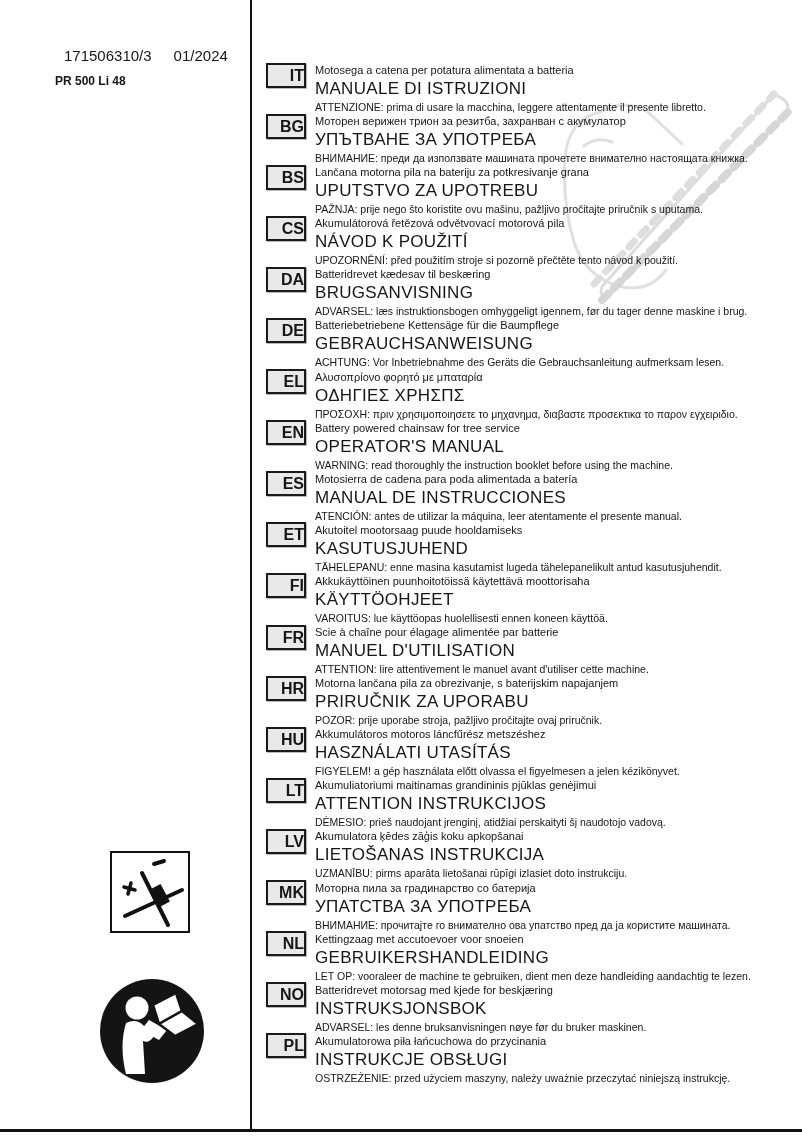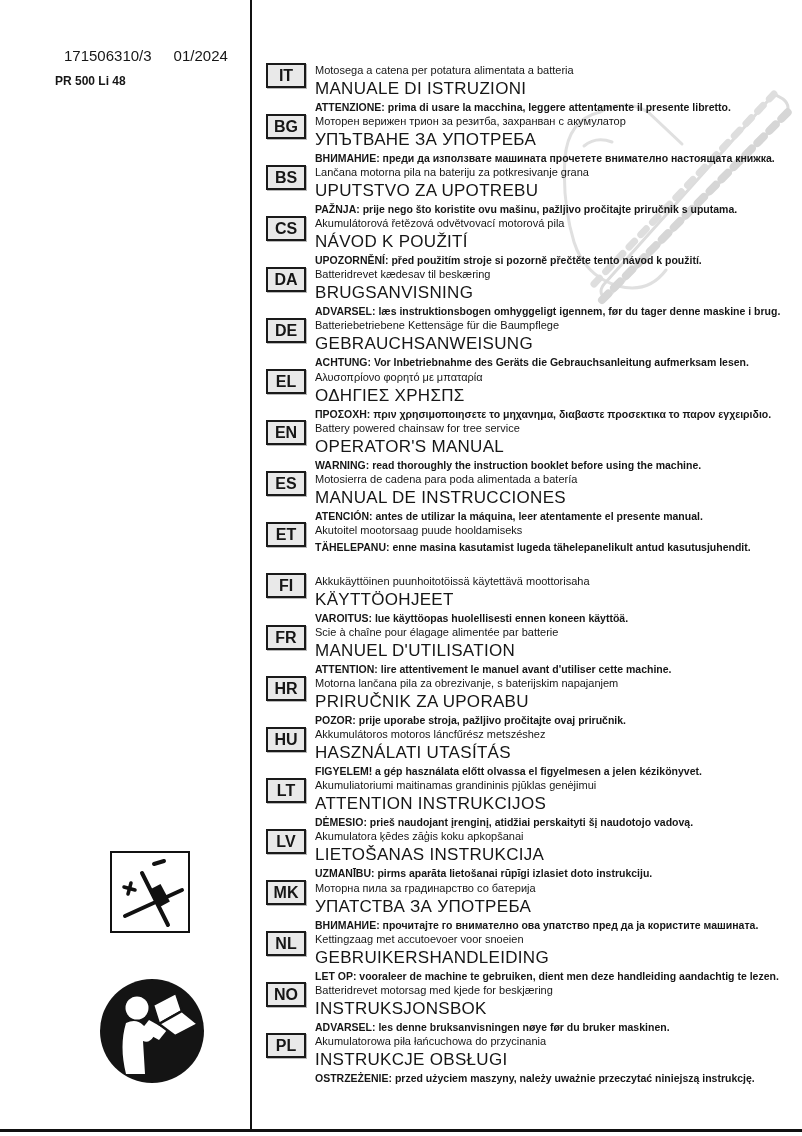--- a/index.html
+++ b/index.html
@@ -18,28 +18,28 @@
   .model-name { position:absolute; left:55px; top:74px; font-size:12px; font-weight:bold; z-index:2; }
 
   .vrule { position:absolute; left:250px; top:0; width:2px; height:1130px; background:#111; z-index:3; }
   .hrule { position:absolute; left:0; top:1129px; width:802px; height:3px; background:#111; z-index:3; }
 
   .lang-list { position:absolute; left:266px; top:62px; width:528px; z-index:1; }
   .lang-block { height:51.1px; display:flex; align-items:flex-start; }
   .badge {
     flex:0 0 auto; width:36px; height:21px;
     border:2px solid #1a1a1a; background:#e9e9e9;
-    font-weight:bold; font-size:16px; line-height:21px; text-align:center;
+    font-weight:bold; font-size:16px; line-height:21px; text-align:right;
     margin-right:9px; margin-top:0.5px;
     box-shadow:1px 1px 0 rgba(0,0,0,0.28);
   }
   .lang-text { flex:1; min-width:0; }
   .lang-title { font-size:11px; font-weight:normal; line-height:17px; white-space:nowrap; }
   .lang-subtitle { font-size:17px; line-height:20px; letter-spacing:0.3px; white-space:nowrap; }
-  .lang-warning { font-size:10.5px; font-weight:bold; line-height:12px; margin-top:2px; white-space:nowrap; }
+  .lang-warning { font-size:10.5px; font-weight:normal; line-height:12px; margin-top:2px; white-space:nowrap; }
 
   .battery-box {
     position:absolute; left:110px; top:851px;
     width:76px; height:78px;
     border:2.5px solid #111; background:#fff; z-index:2;
   }
   .read-manual { position:absolute; left:99px; top:978px; width:106px; height:106px; z-index:2; }
 </style>
 </head>
 <body>
@@ -171,20 +171,21 @@
       <div class="lang-title">Motosierra de cadena para poda alimentada a batería</div>
       <div class="lang-subtitle">MANUAL DE INSTRUCCIONES</div>
       <div class="lang-warning">ATENCIÓN: antes de utilizar la máquina, leer atentamente el presente manual.</div>
     </div>
   </div>
 
   <div class="lang-block">
     <div class="badge">ET</div>
     <div class="lang-text">
       <div class="lang-title">Akutoitel mootorsaag puude hooldamiseks</div>
+      <div class="lang-subtitle">KASUTUSJUHEND</div>
       <div class="lang-warning">TÄHELEPANU: enne masina kasutamist lugeda tähelepanelikult antud kasutusjuhendit.</div>
     </div>
   </div>
 
   <div class="lang-block">
     <div class="badge">FI</div>
     <div class="lang-text">
       <div class="lang-title">Akkukäyttöinen puunhoitotöissä käytettävä moottorisaha</div>
       <div class="lang-subtitle">KÄYTTÖOHJEET</div>
       <div class="lang-warning">VAROITUS: lue käyttöopas huolellisesti ennen koneen käyttöä.</div>

